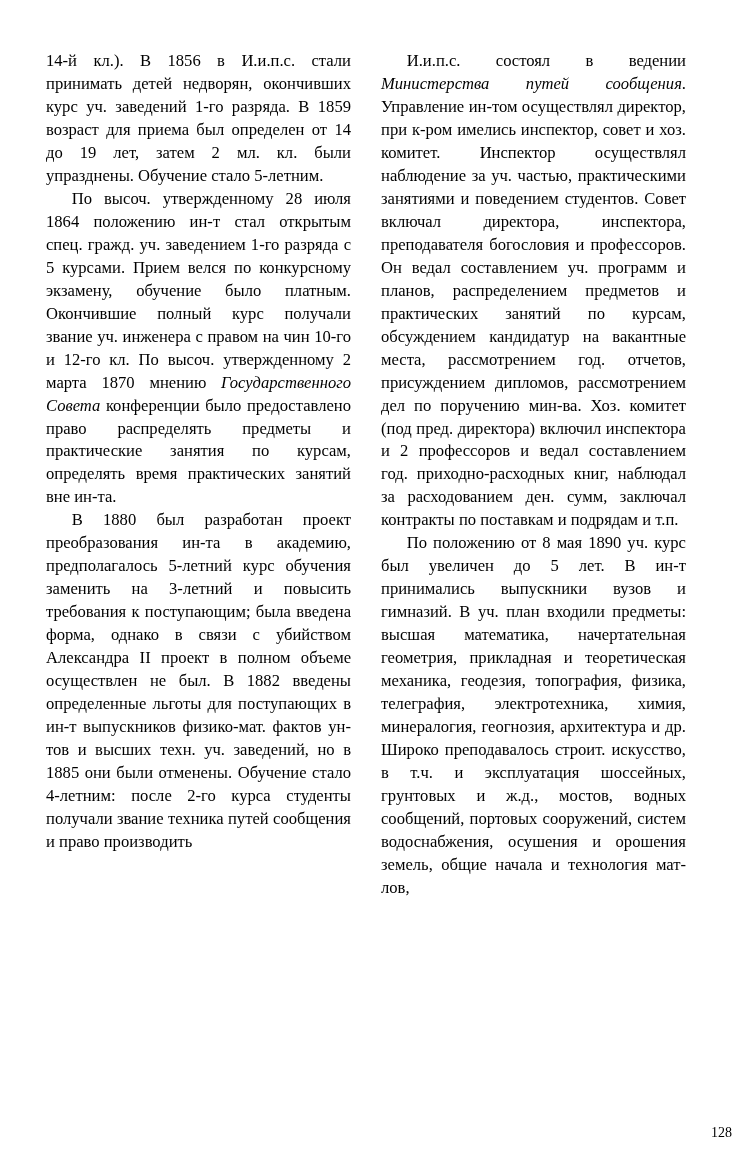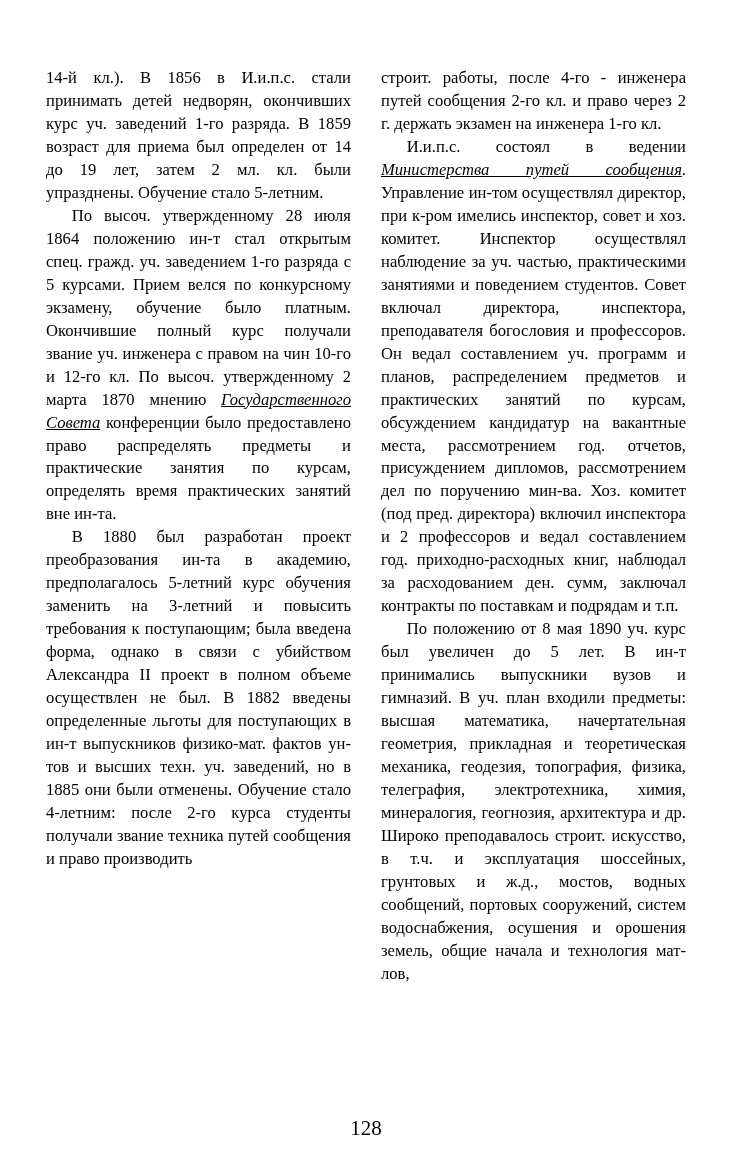--- a/index.html
+++ b/index.html
@@ -13,21 +13,21 @@
     font-family: "Liberation Serif", "DejaVu Serif", serif;
     color: #000000;
     position: relative;
     overflow: hidden;
   }
   .page {
     width: 732px;
     height: 1169px;
     position: relative;
     box-sizing: border-box;
-    padding: 67px 46px 40px 46px;
+    padding: 50px 46px 40px 46px;
   }
   .columns {
     display: flex;
     flex-direction: row;
     gap: 30px;
     height: 1030px;
   }
   .col {
     width: 305px;
     font-size: 16.6px;
@@ -38,42 +38,40 @@
   }
   .col p {
     margin: 0;
     text-indent: 1.55em;
   }
   .col p.noindent {
     text-indent: 0;
   }
   .ital {
     font-style: italic;
-    text-decoration: underline;
   }
   .folio {
     position: absolute;
     left: 0;
     right: 0;
     bottom: 28px;
-    text-align: center;
-    font-size: 21px;
+    text-align: right;
+    font-size: 14px;
     font-family: "Liberation Serif", "DejaVu Serif", serif;
   }
 </style>
 </head>
 <body>
 
 <div class="page">
   <div class="columns">
     <div class="col" id="col-left">
         <p class="noindent"><span>14-й кл.). В 1856 в И.и.п.с. стали принимать детей недворян, окончивших курс уч. заведений 1-го разряда. В 1859 возраст для приема был определен от 14 до 19 лет, затем 2 мл. кл. были упразднены. Обучение стало 5-летним.</span></p>
         <p><span>По высоч. утвержденному 28 июля 1864 положению ин-т стал открытым спец. гражд. уч. заведением 1-го разряда с 5 курсами. Прием велся по конкурсному экзамену, обучение было платным. Окончившие полный курс получали звание уч. инженера с правом на чин 10-го и 12-го кл. По высоч. утвержденному 2 марта 1870 мнению </span><span class="ital">Государственного Совета</span><span> конференции было предоставлено право распределять предметы и практические занятия по курсам, определять время практических занятий вне ин-та.</span></p>
         <p><span>В 1880 был разработан проект преобразования ин-та в академию, предполагалось 5-летний курс обучения заменить на 3-летний и повысить требования к поступающим; была введена форма, однако в связи с убийством Александра II проект в полном объеме осуществлен не был. В 1882 введены определенные льготы для поступающих в ин-т выпускников физико-мат. фактов ун-тов и высших техн. уч. заведений, но в 1885 они были отменены. Обучение стало 4-летним: после 2-го курса студенты получали звание техника путей сообщения и право производить</span></p>
       </div>
     <div class="col" id="col-right">
-        <p class="noindent"><span>строит. работы, после 4-го - инженера путей сообщения 2-го кл. и право через 2 г. держать экзамен на инженера 1-го кл.</span></p>
         <p><span>И.и.п.с. состоял в ведении </span><span class="ital">Министерства путей сообщения</span><span>. Управление ин-том осуществлял директор, при к-ром имелись инспектор, совет и хоз. комитет. Инспектор осуществлял наблюдение за уч. частью, практическими занятиями и поведением студентов. Совет включал директора, инспектора, преподавателя богословия и профессоров. Он ведал составлением уч. программ и планов, распределением предметов и практических занятий по курсам, обсуждением кандидатур на вакантные места, рассмотрением год. отчетов, присуждением дипломов, рассмотрением дел по поручению мин-ва. Хоз. комитет (под пред. директора) включил инспектора и 2 профессоров и ведал составлением год. приходно-расходных книг, наблюдал за расходованием ден. сумм, заключал контракты по поставкам и подрядам и т.п.</span></p>
         <p><span>По положению от 8 мая 1890 уч. курс был увеличен до 5 лет. В ин-т принимались выпускники вузов и гимназий. В уч. план входили предметы: высшая математика, начертательная геометрия, прикладная и теоретическая механика, геодезия, топография, физика, телеграфия, электротехника, химия, минералогия, геогнозия, архитектура и др. Широко преподавалось строит. искусство, в т.ч. и эксплуатация шоссейных, грунтовых и ж.д., мостов, водных сообщений, портовых сооружений, систем водоснабжения, осушения и орошения земель, общие начала и технология мат-лов,</span></p>
       </div>
   </div>
   <div class="folio">128</div>
 </div>
 
 </body></html>

